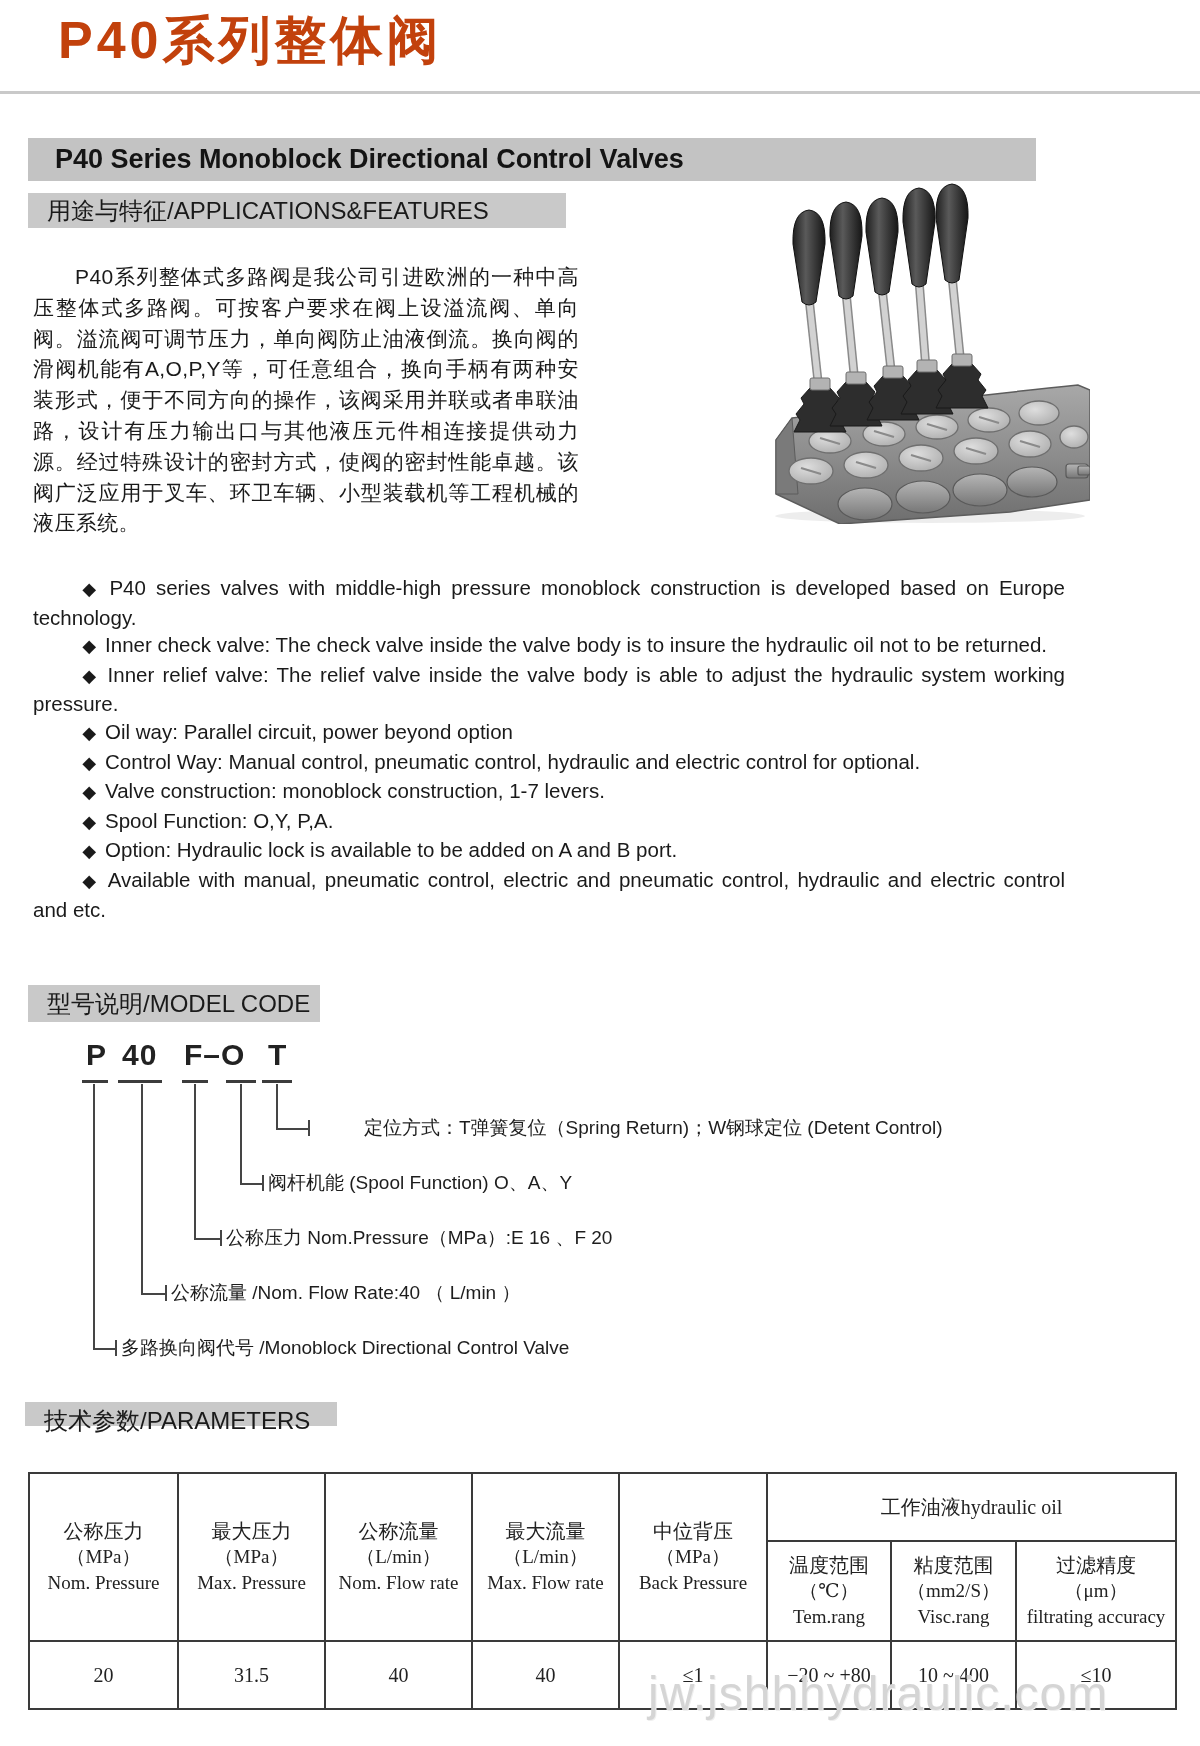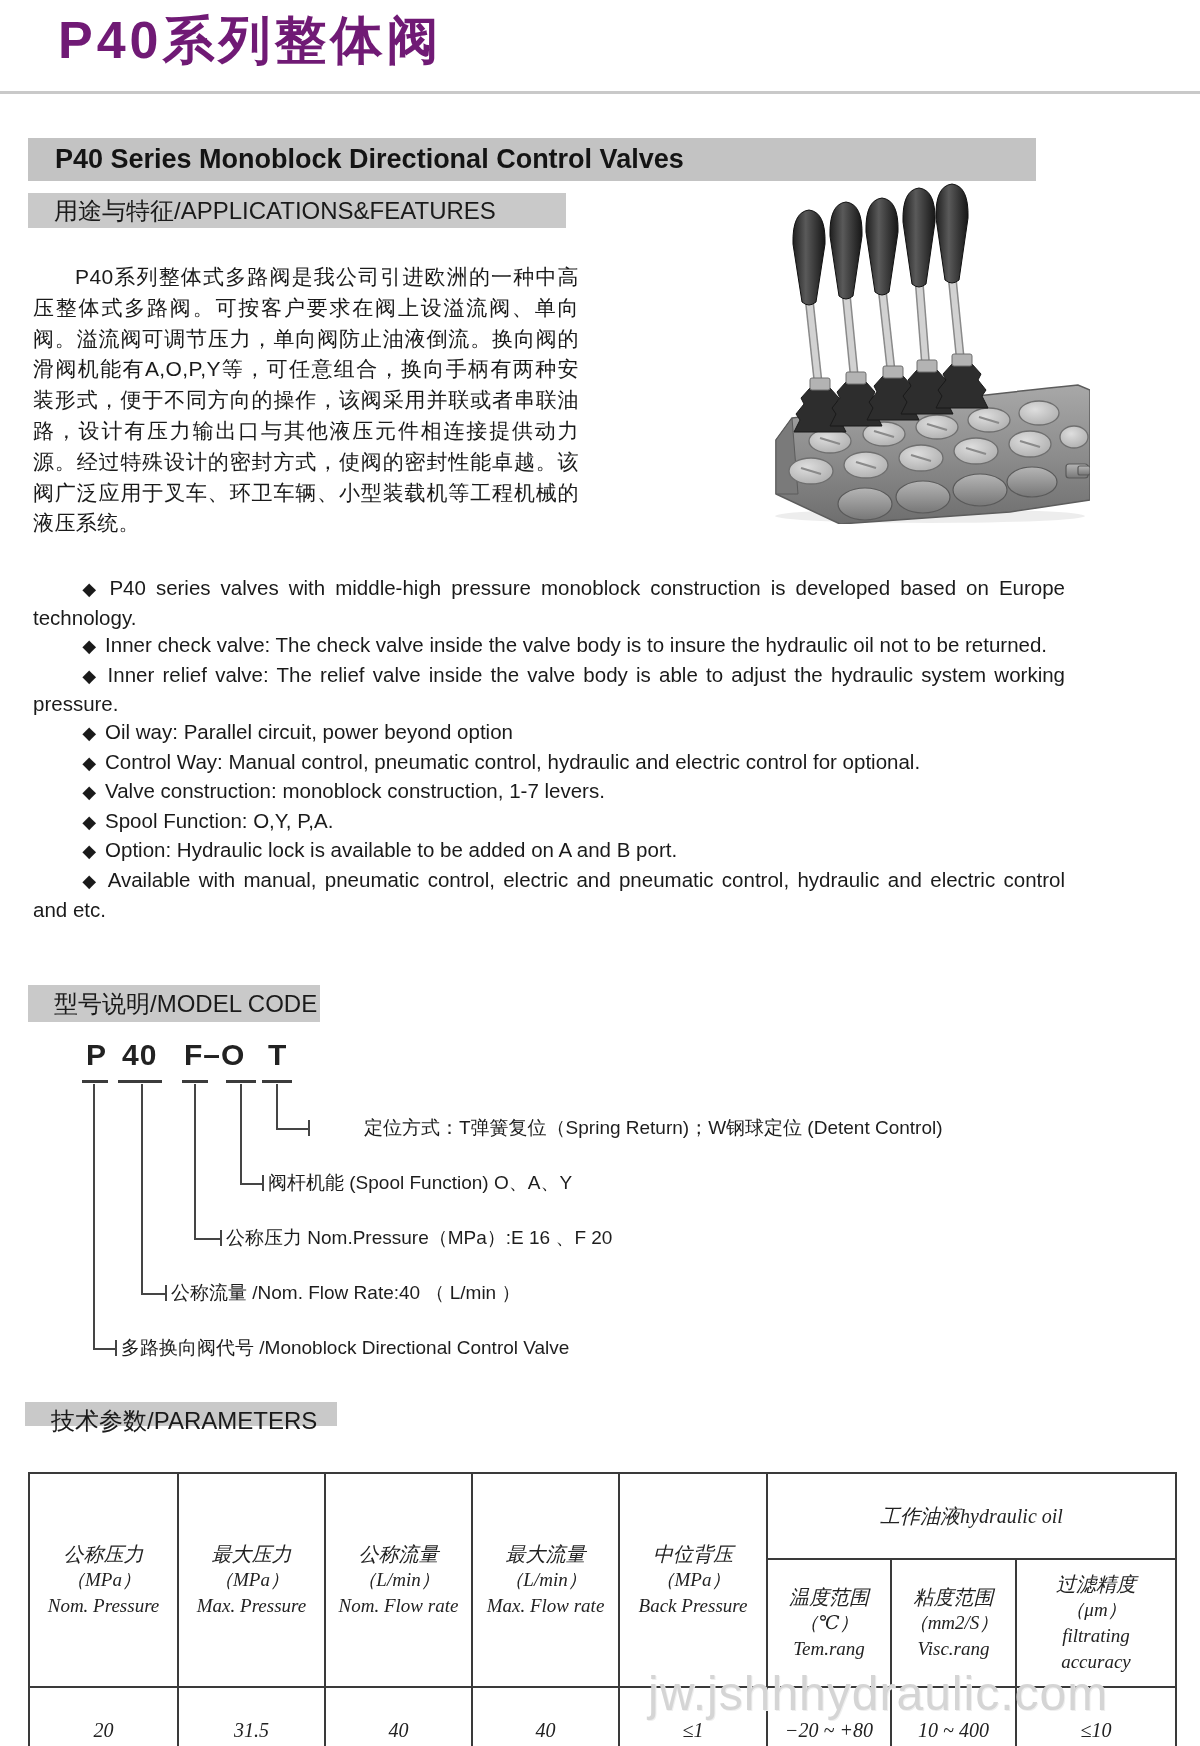--- a/index.html
+++ b/index.html
@@ -3,31 +3,31 @@
 <meta charset="utf-8">
 <style>
   html,body{margin:0;padding:0;background:#ffffff;}
   .page{
     position:relative;width:1200px;height:1746px;margin:0 auto;
     background:#ffffff;overflow:hidden;
     font-family:"Liberation Sans","DejaVu Sans",sans-serif;color:#1a1a1a;
   }
   .abs{position:absolute;}
   .page-title{
-    left:58px;top:6px;font-size:52px;font-weight:700;letter-spacing:4px;color:#701a75;
+    left:58px;top:6px;font-size:52px;font-weight:700;letter-spacing:4px;color:#c2410c;
   }
   .title-rule{left:0;top:91px;width:1200px;height:3px;background:#c9c9c9;}
   .banner-main{
     left:28px;top:114px;width:1008px;height:43px;background:#c3c3c3;
     font-size:27px;font-weight:700;line-height:43px;padding-left:27px;
     box-sizing:border-box;color:#141414;margin-top:24px;
   }
   .section-banner{
     background:#c9c9c9;color:#1a1a1a;box-sizing:border-box;
-    font-size:24px;padding-left:26px;
+    font-size:24px;padding-left:19px;
   }
   .banner-apps{left:28px;top:193px;width:538px;height:35px;line-height:35px;}
   .banner-model{left:28px;top:985px;width:292px;height:37px;line-height:37px;}
   .banner-params{left:25px;top:1402px;width:312px;height:24px;line-height:38px;}
   .cn-paragraph{
     left:33px;top:262px;width:546px;
     font-size:21px;line-height:30.8px;text-align:justify;text-indent:2em;
     letter-spacing:0.4px;
   }
   .bullets{left:33px;top:574px;width:1032px;font-size:20.5px;line-height:27.6px;}
@@ -38,21 +38,21 @@
   .code-underline{height:3px;background:#3c3c3c;top:1080px;}
   .elbow{border-left:2px solid #454545;border-bottom:2px solid #454545;}
   .tick{width:2px;height:16px;background:#454545;}
   .code-label{font-size:19px;white-space:nowrap;color:#1d1d1d;}
   
   .param-table{
     left:28px;top:1472px;
   }
   table{border-collapse:collapse;table-layout:fixed;width:1147px;
     font-family:"Liberation Serif","DejaVu Serif",serif;color:#222;}
-  td{border:2px solid #3a3a3a;text-align:center;vertical-align:middle;padding:11px;font-style:italic;}
+  td{border:2px solid #3a3a3a;text-align:center;vertical-align:middle;padding:2px;}
   .hdr{font-size:20px;line-height:26px;}
   .hdr .unit,.hdr .en{font-size:19px;}
   .hdr span{display:block;}
   tr.span-row td{height:62px;font-size:20px;}
   tr.sub-row td{height:94px;}
   tr.data-row td{height:62px;font-size:20px;}
   
   .watermark{
     left:648px;top:1666px;font-size:48px;letter-spacing:1px;
     color:#d5d5d5;text-shadow:1px 1px 0 #efefef;z-index:5;white-space:nowrap;

